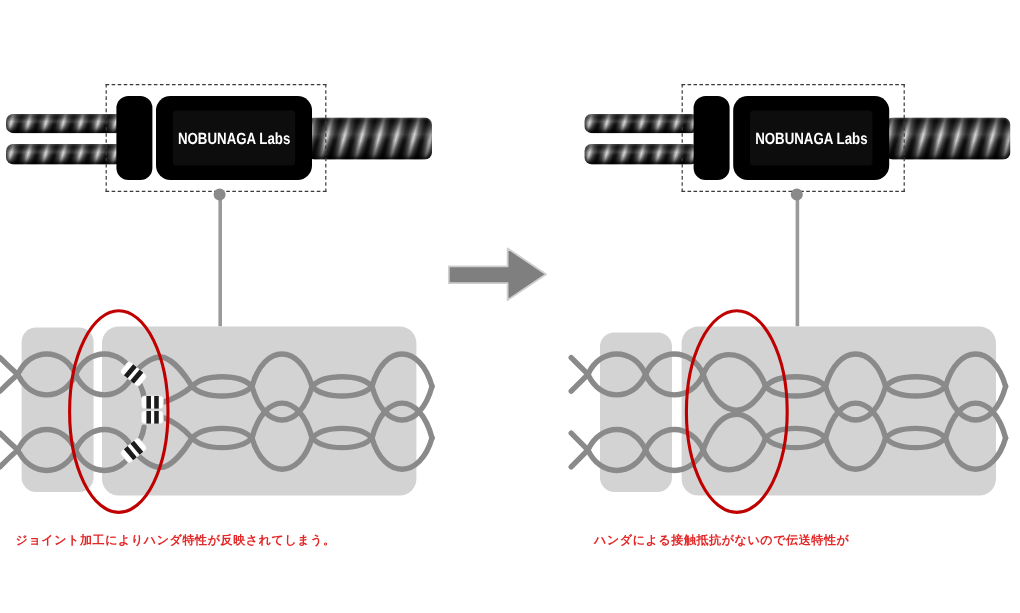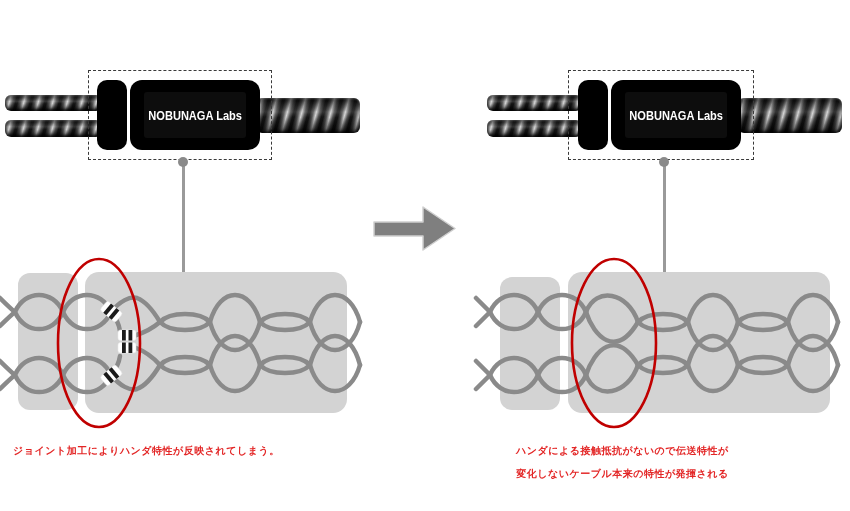--- a/index.html
+++ b/index.html
@@ -161,18 +161,17 @@
       <path class="wave" d="M 156 113 C 166 102.3, 196 102.3, 206 113 C 216 147.7, 246 147.7, 256 113 C 266 102.3, 296 102.3, 306 113 C 316 147.7, 346 147.7, 356 113"></path>
       <path class="wave" d="M 156 113 C 166 123.7, 196 123.7, 206 113 C 216 74.3, 246 74.3, 256 113 C 266 123.7, 296 123.7, 306 113 C 316 74.3, 346 74.3, 356 113"></path>
     </g>
 
     <ellipse class="redellipse" cx="132" cy="91" rx="42" ry="84"></ellipse>
   </svg>
 
   <div class="caption" style="left:13px;top:439px;">
     <div>ジョイント加工によりハンダ特性が反映されてしまう。</div>
   </div>
-  <div class="caption" style="left:495px;top:439px;margin-left:21px;">
+  <div class="caption" style="left:495px;top:439px;">
     <div>ハンダによる接触抵抗がないので伝送特性が</div>
-    <div>変化しないケーブル本来の特性が発揮される</div>
   </div>
 
 </div>
 
 </body></html>

